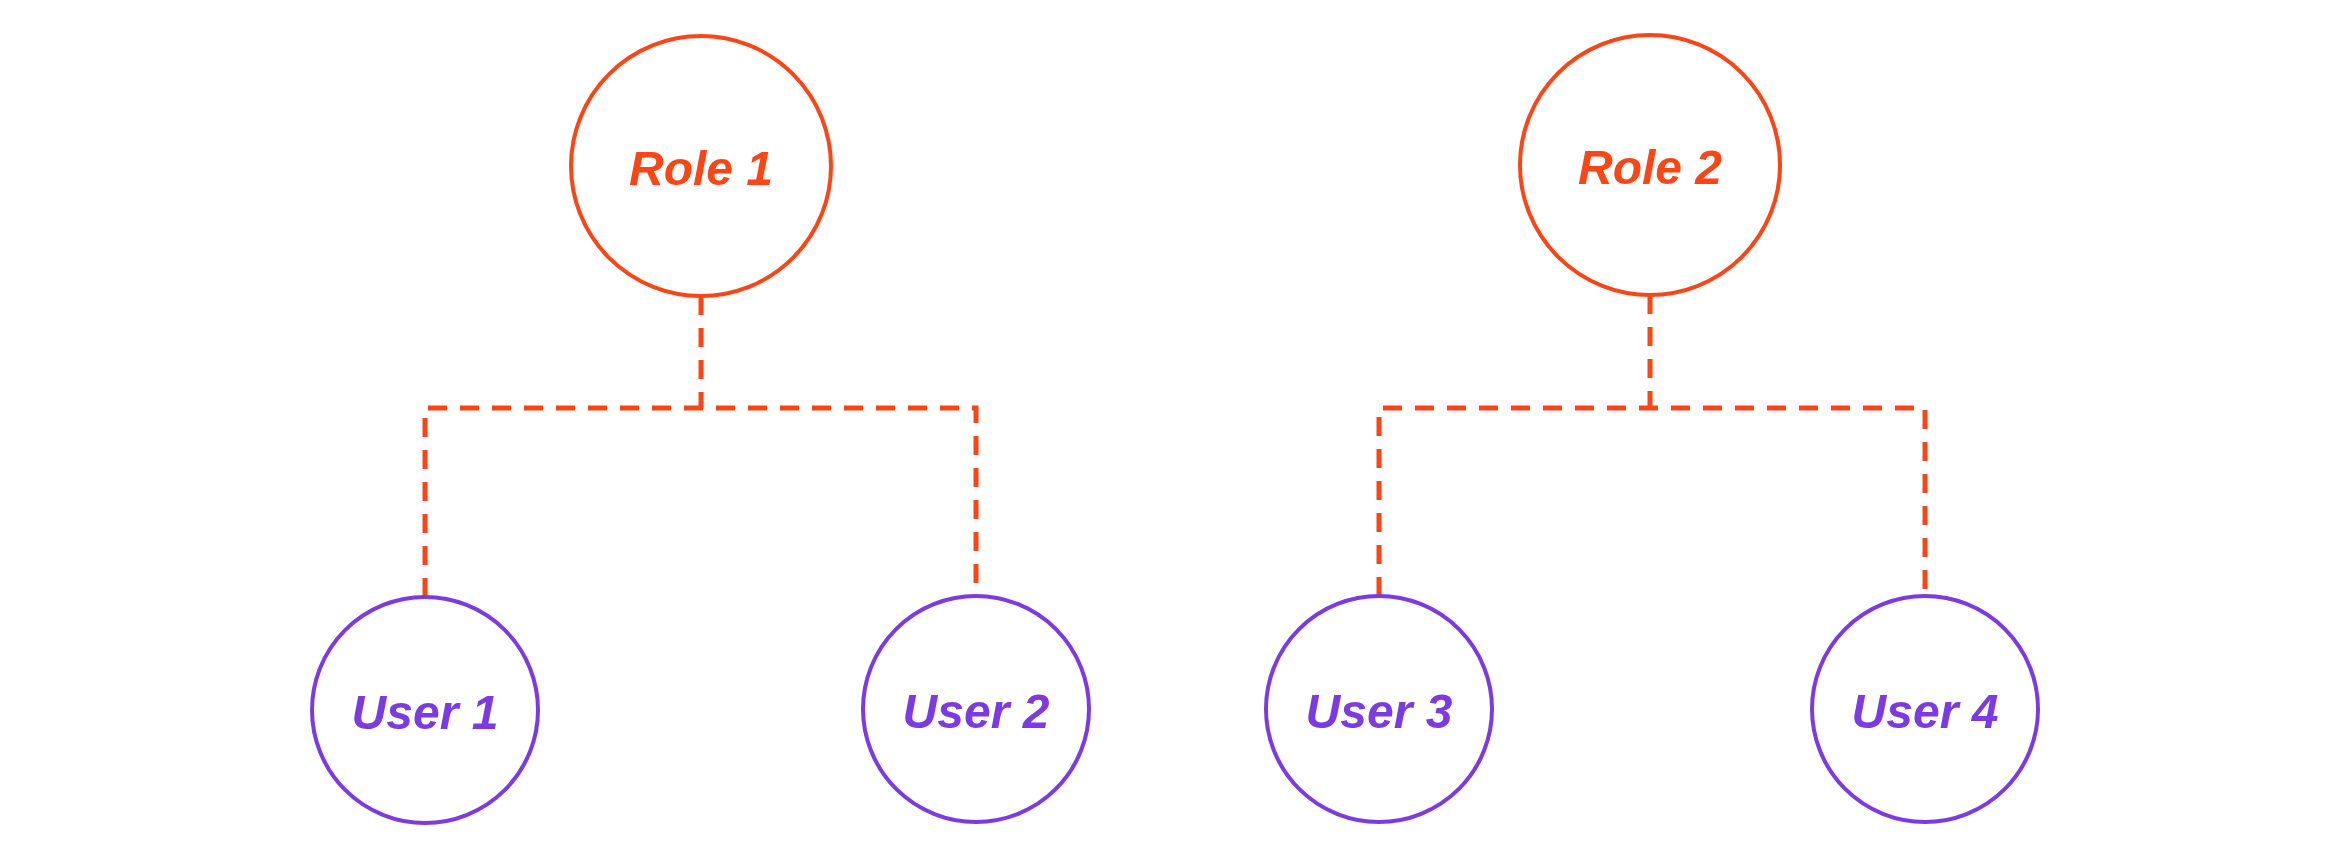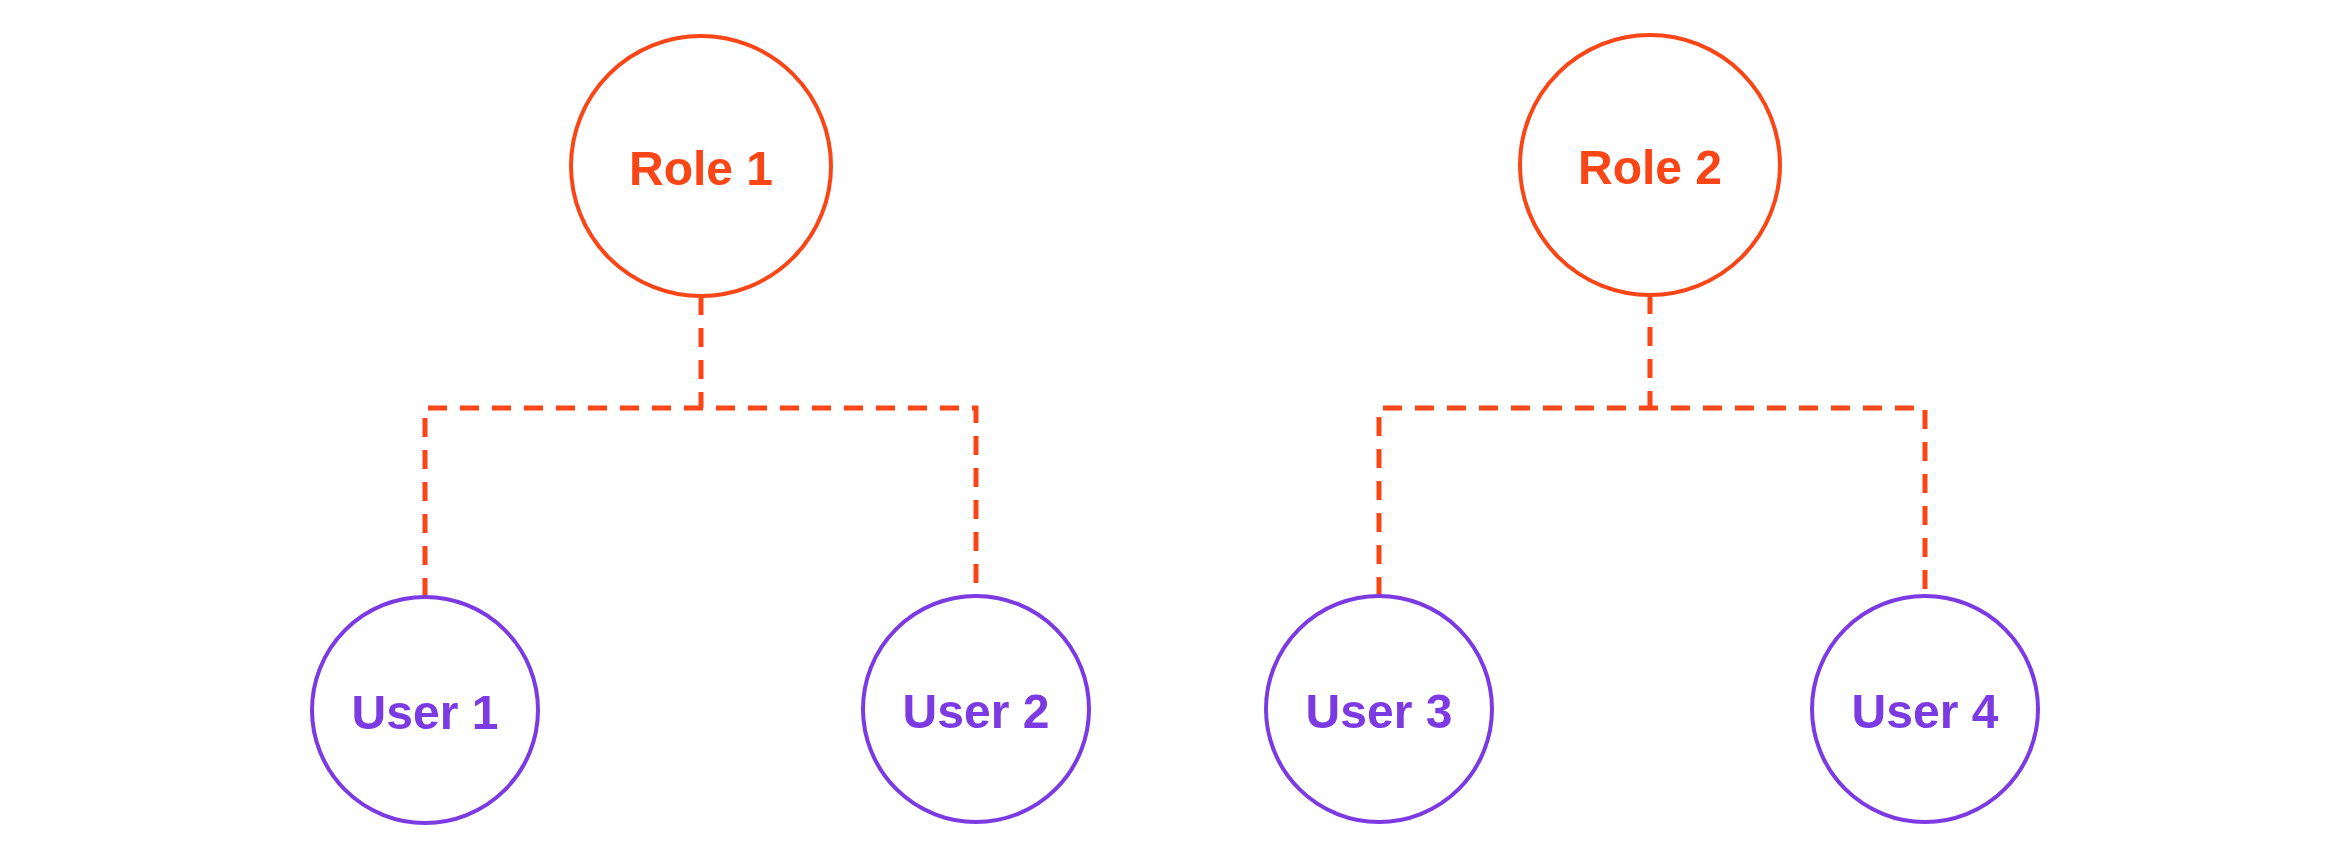--- a/index.html
+++ b/index.html
@@ -7,20 +7,21 @@
     padding: 0;
     background: #ffffff;
   }
   .canvas {
     position: relative;
     width: 2352px;
     height: 852px;
     background: #ffffff;
     overflow: hidden;
     font-family: "Liberation Sans", sans-serif;
+    font-style: italic;
   }
   svg.diagram {
     display: block;
     width: 2352px;
     height: 852px;
   }
   path.connector {
     fill: none;
     stroke-width: 5;
     stroke-dasharray: 19 13;

